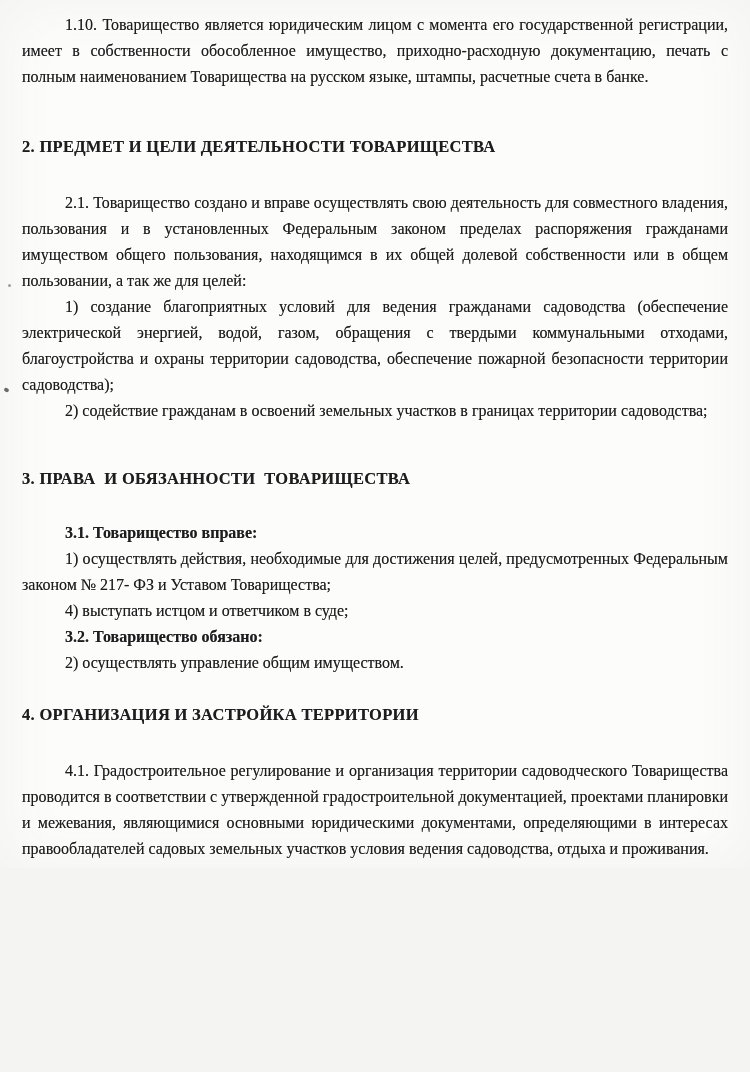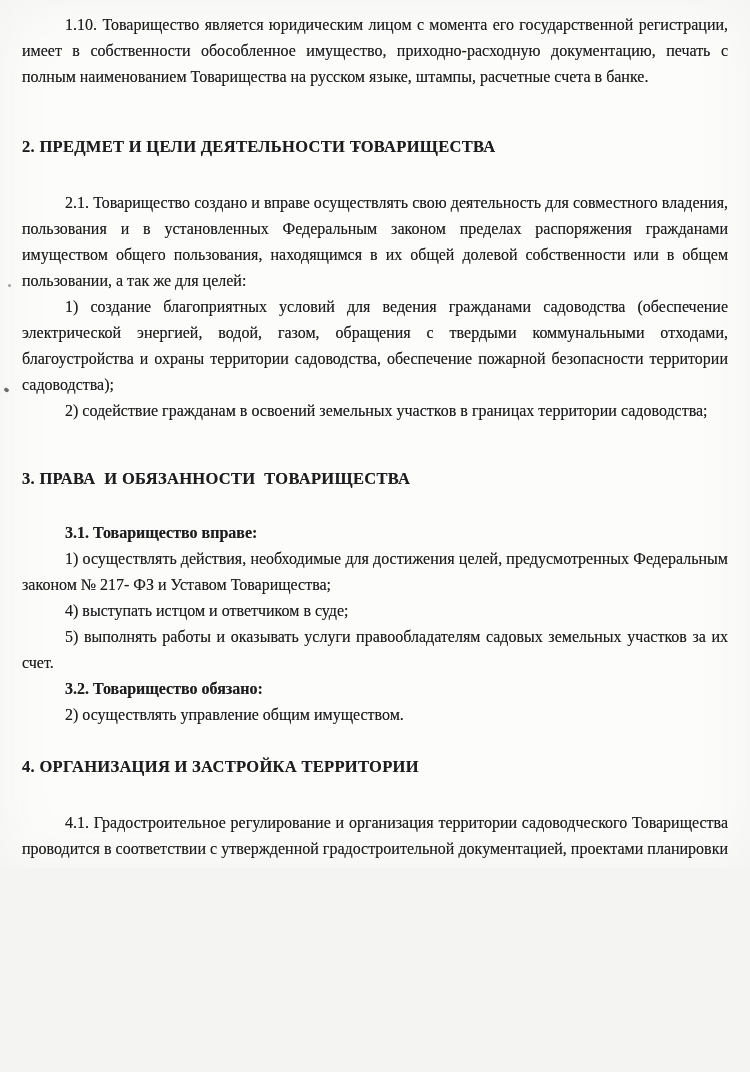--- a/index.html
+++ b/index.html
@@ -62,21 +62,20 @@
 
   <p class="para heading">2. ПРЕДМЕТ И ЦЕЛИ ДЕЯТЕЛЬНОСТИ ТОВАРИЩЕСТВА</p>
   <p class="para">2.1. Товарищество создано и вправе осуществлять свою деятельность для совместного владения, пользования и в установленных Федеральным законом пределах распоряжения гражданами имуществом общего пользования, находящимся в их общей долевой собственности или в общем пользовании, а так же для целей:</p>
   <p class="para">1) создание благоприятных условий для ведения гражданами садоводства (обеспечение электрической энергией, водой, газом, обращения с твердыми коммунальными отходами, благоустройства и охраны территории садоводства, обеспечение пожарной безопасности территории садоводства);</p>
   <p class="para">2) содействие гражданам в освоений земельных участков в границах территории садоводства;</p>
 
   <p class="para heading h3">3. ПРАВА  И ОБЯЗАННОСТИ  ТОВАРИЩЕСТВА</p>
   <p class="para bold">3.1. Товарищество вправе:</p>
   <p class="para">1) осуществлять действия, необходимые для достижения целей, предусмотренных Федеральным законом № 217- ФЗ и Уставом Товарищества;</p>
   <p class="para">4) выступать истцом и ответчиком в суде;</p>
-  <p class="para">5) выполнять работы и оказывать услуги правообладателям садовых земельных участков за их счет.</p>
   <p class="para bold">3.2. Товарищество обязано:</p>
   <p class="para">2) осуществлять управление общим имуществом.</p>
 
   <p class="para heading h4">4. ОРГАНИЗАЦИЯ И ЗАСТРОЙКА ТЕРРИТОРИИ</p>
   <p class="para">4.1. Градостроительное регулирование и организация территории садоводческого Товарищества проводится в соответствии с утвержденной градостроительной документацией, проектами планировки и межевания, являющимися основными юридическими документами, определяющими в интересах правообладателей садовых земельных участков условия ведения садоводства, отдыха и проживания.</p>
 
   <span class="speck s1"></span>
   <span class="speck s2"></span>
   <span class="speck s3"></span>
   <span class="speck s4"></span>

